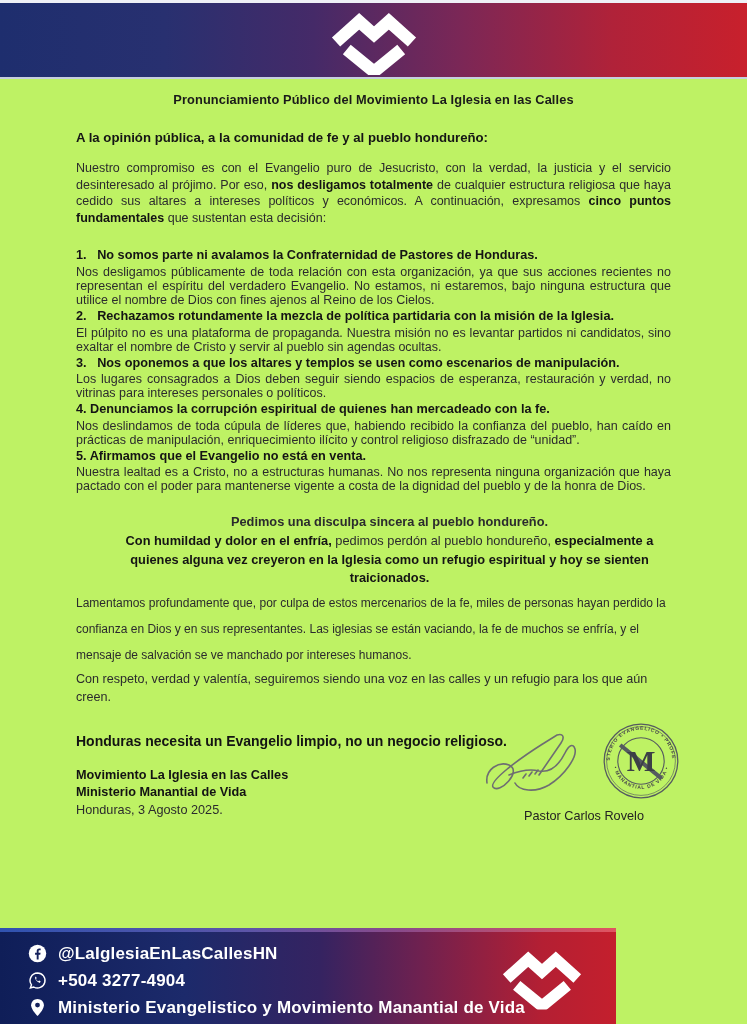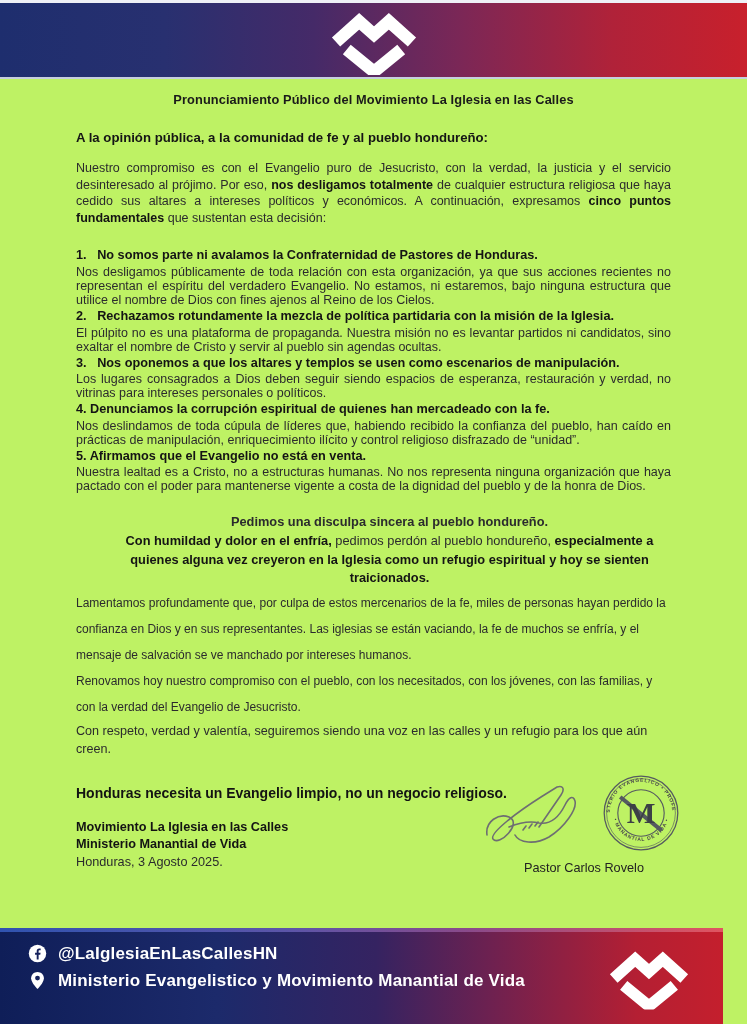--- a/index.html
+++ b/index.html
@@ -39,21 +39,21 @@
   .sign-section{position:relative;margin-top:15px;height:110px;}
   .org-block{position:absolute;left:0;bottom:12px;font-size:12.7px;line-height:17.5px;}
   .org-block .b{font-weight:bold;color:#131313;}
   .sign-right{position:absolute;right:-18px;bottom:8px;width:210px;text-align:center;}
   .sign-art{position:relative;height:84px;}
   .sig-svg{position:absolute;left:0;top:10px;}
   .seal-svg{position:absolute;right:8px;top:0;}
   .pastor{font-size:12.7px;color:#222;margin-top:4px;}
   
   .footer{
-    position:absolute;left:0;bottom:0;width:723px;height:96px;
+    position:absolute;left:0;bottom:0;width:616px;height:96px;
     background:linear-gradient(90deg,#0f1e58 0%,#1c2a6b 30%,#352361 52%,#6e2150 68%,#b41f33 88%,#c41f2d 100%);
   }
   .footer-shine{height:4px;width:100%;
     background:linear-gradient(90deg,#3053b0 0%,#5c55a8 40%,#8a4a8a 65%,#e05560 100%);}
   .footer-rows{position:absolute;left:26px;top:12px;}
   .f-row{display:flex;align-items:center;gap:10px;height:27px;color:#ffffff;
     font-weight:bold;font-size:17px;letter-spacing:.2px;}
   .f-row .icon{width:22px;display:flex;justify-content:center;}
   .footer-logo{position:absolute;right:28px;top:50%;transform:translateY(-46%);}
   
@@ -94,21 +94,20 @@
       <p class="pt-body">Nuestra lealtad es a Cristo, no a estructuras humanas. No nos representa ninguna organización que haya pactado con el poder para mantenerse vigente a costa de la dignidad del pueblo y de la honra de Dios.</p>
     </div>
 
     <div class="apology">
       <p class="bold-line">Pedimos una disculpa sincera al pueblo hondureño.</p>
       <p><span class="bold-inline">Con humildad y dolor en el enfría,</span><span> pedimos perdón al pueblo hondureño, </span><span class="bold-inline">especialmente a quienes alguna vez creyeron en la Iglesia como un refugio espiritual y hoy se sienten traicionados.</span></p>
     </div>
 
     <div class="group">
       <p>Lamentamos profundamente que, por culpa de estos mercenarios de la fe, miles de personas hayan perdido la confianza en Dios y en sus representantes. Las iglesias se están vaciando, la fe de muchos se enfría, y el mensaje de salvación se ve manchado por intereses humanos.</p>
-      <p>Renovamos hoy nuestro compromiso con el pueblo, con los necesitados, con los jóvenes, con las familias, y con la verdad del Evangelio de Jesucristo.</p>
     </div>
 
     <p class="respect">Con respeto, verdad y valentía, seguiremos siendo una voz en las calles y un refugio para los que aún creen.</p>
 
     <div class="sign-section">
       <p class="closing" style="position:absolute;left:0;top:0;">Honduras necesita un Evangelio limpio, no un negocio religioso.</p>
 
       <div class="org-block">
         <div class="b">Movimiento La Iglesia en las Calles</div>
         <div class="b">Ministerio Manantial de Vida</div>
@@ -151,20 +150,29 @@
         <span class="icon">
           <svg width="19" height="19" viewBox="0 0 24 24">
               <circle cx="12" cy="12" r="11" fill="#ffffff"></circle>
               <path d="M13.4 19.5 v-6 h2.1 l.4-2.5 h-2.5 V9.3 c0-.8.3-1.3 1.3-1.3 h1.3 V5.8 c-.4 0-1.1-.1-1.9-.1-1.9 0-3.1 1.1-3.1 3.2 v2.1 H8.9 v2.5 h2.1 v6 z" fill="#16225c"></path>
             </svg>
         </span>
         <span>@LaIglesiaEnLasCallesHN</span>
       </div>
       <div class="f-row">
         <span class="icon">
+          <svg width="19" height="19" viewBox="0 0 24 24" fill="none" stroke="#ffffff" stroke-width="1.8">
+              <path d="M12 2.5 a9.5 9.5 0 1 1 -4.8 17.7 L3 21.5 l1.4 -4 A9.5 9.5 0 0 1 12 2.5 z"></path>
+              <path d="M9 8 c-.5 2.5 3 6.5 6 7 l1-2 -2-1 -1 1 c-1-.5-2.5-2-3-3 l1-1 -1-2 z" fill="#ffffff" stroke="none"></path>
+            </svg>
+        </span>
+        <span>+504 3277-4904</span>
+      </div>
+      <div class="f-row">
+        <span class="icon">
           <svg width="17" height="19" viewBox="0 0 24 26">
               <path d="M12 1 C6.9 1 3 5 3 9.8 c0 6.4 9 15.2 9 15.2 s9 -8.8 9 -15.2 C21 5 17.1 1 12 1 z" fill="#ffffff"></path>
               <circle cx="12" cy="9.6" r="3.4" fill="#16225c"></circle>
             </svg>
         </span>
         <span>Ministerio Evangelistico y Movimiento Manantial de Vida</span>
       </div>
     </div>
     <svg class="footer-logo" width="92" height="62" viewBox="0 0 120 80">
       <path d="M14 40 L42 15 L60 31 L78 15 L106 40" fill="none" stroke="#ffffff" stroke-width="15"></path>

